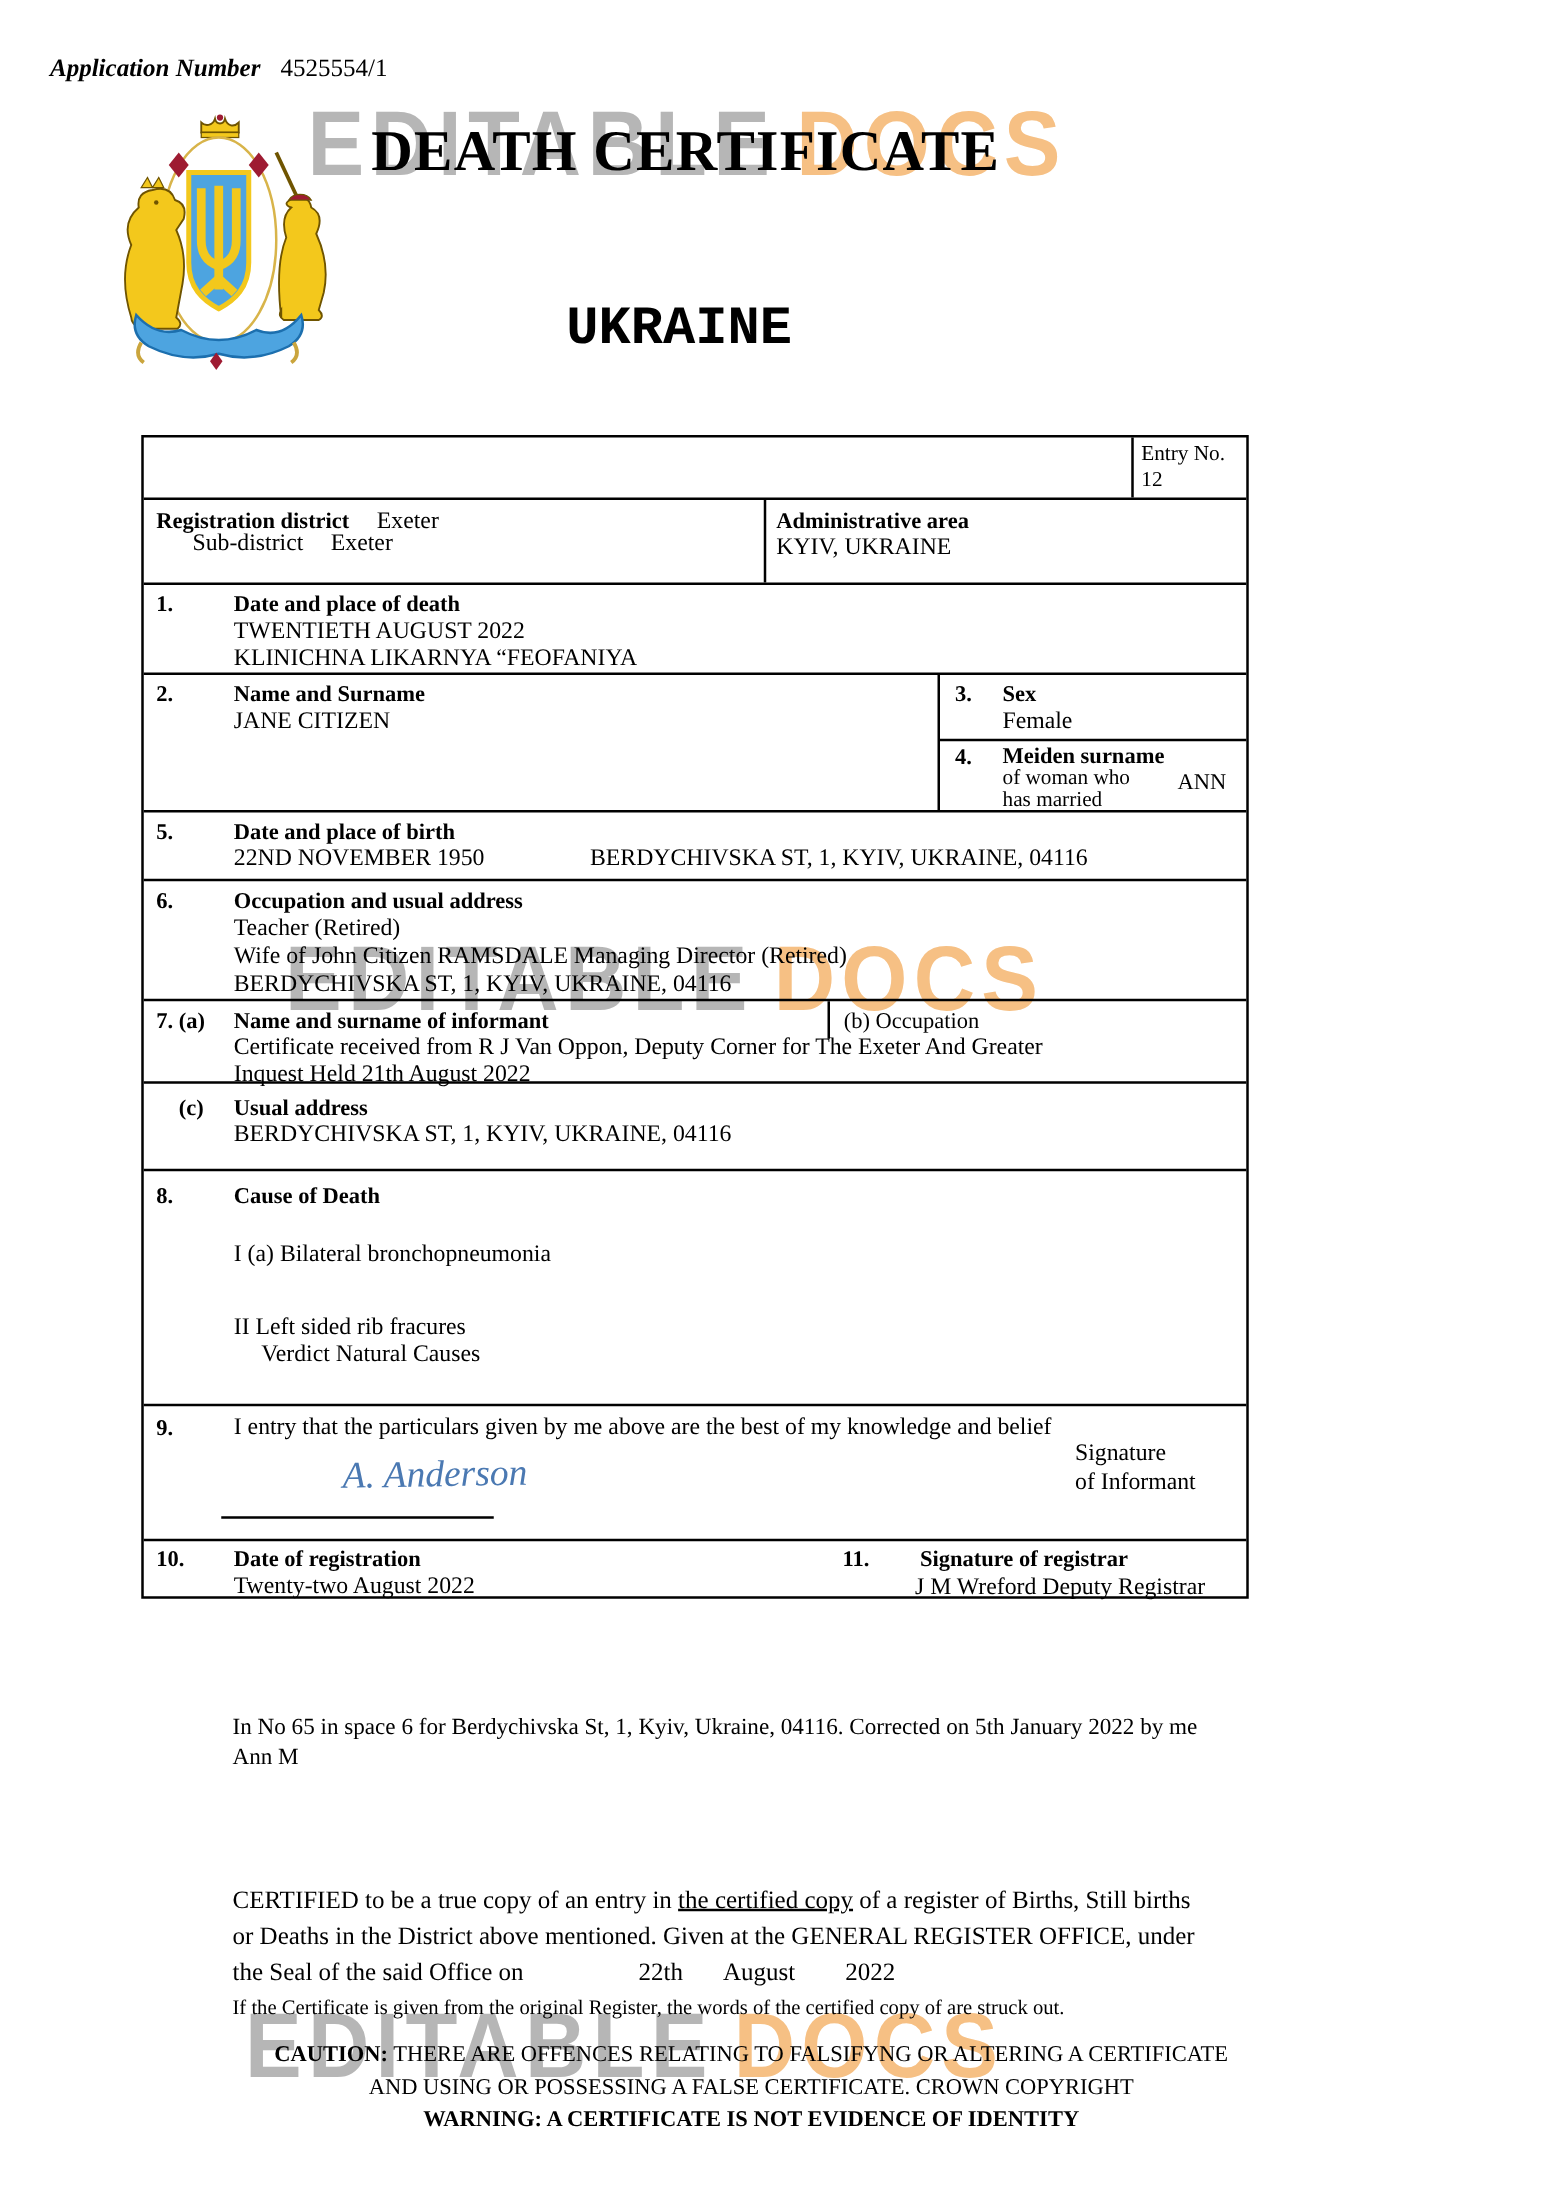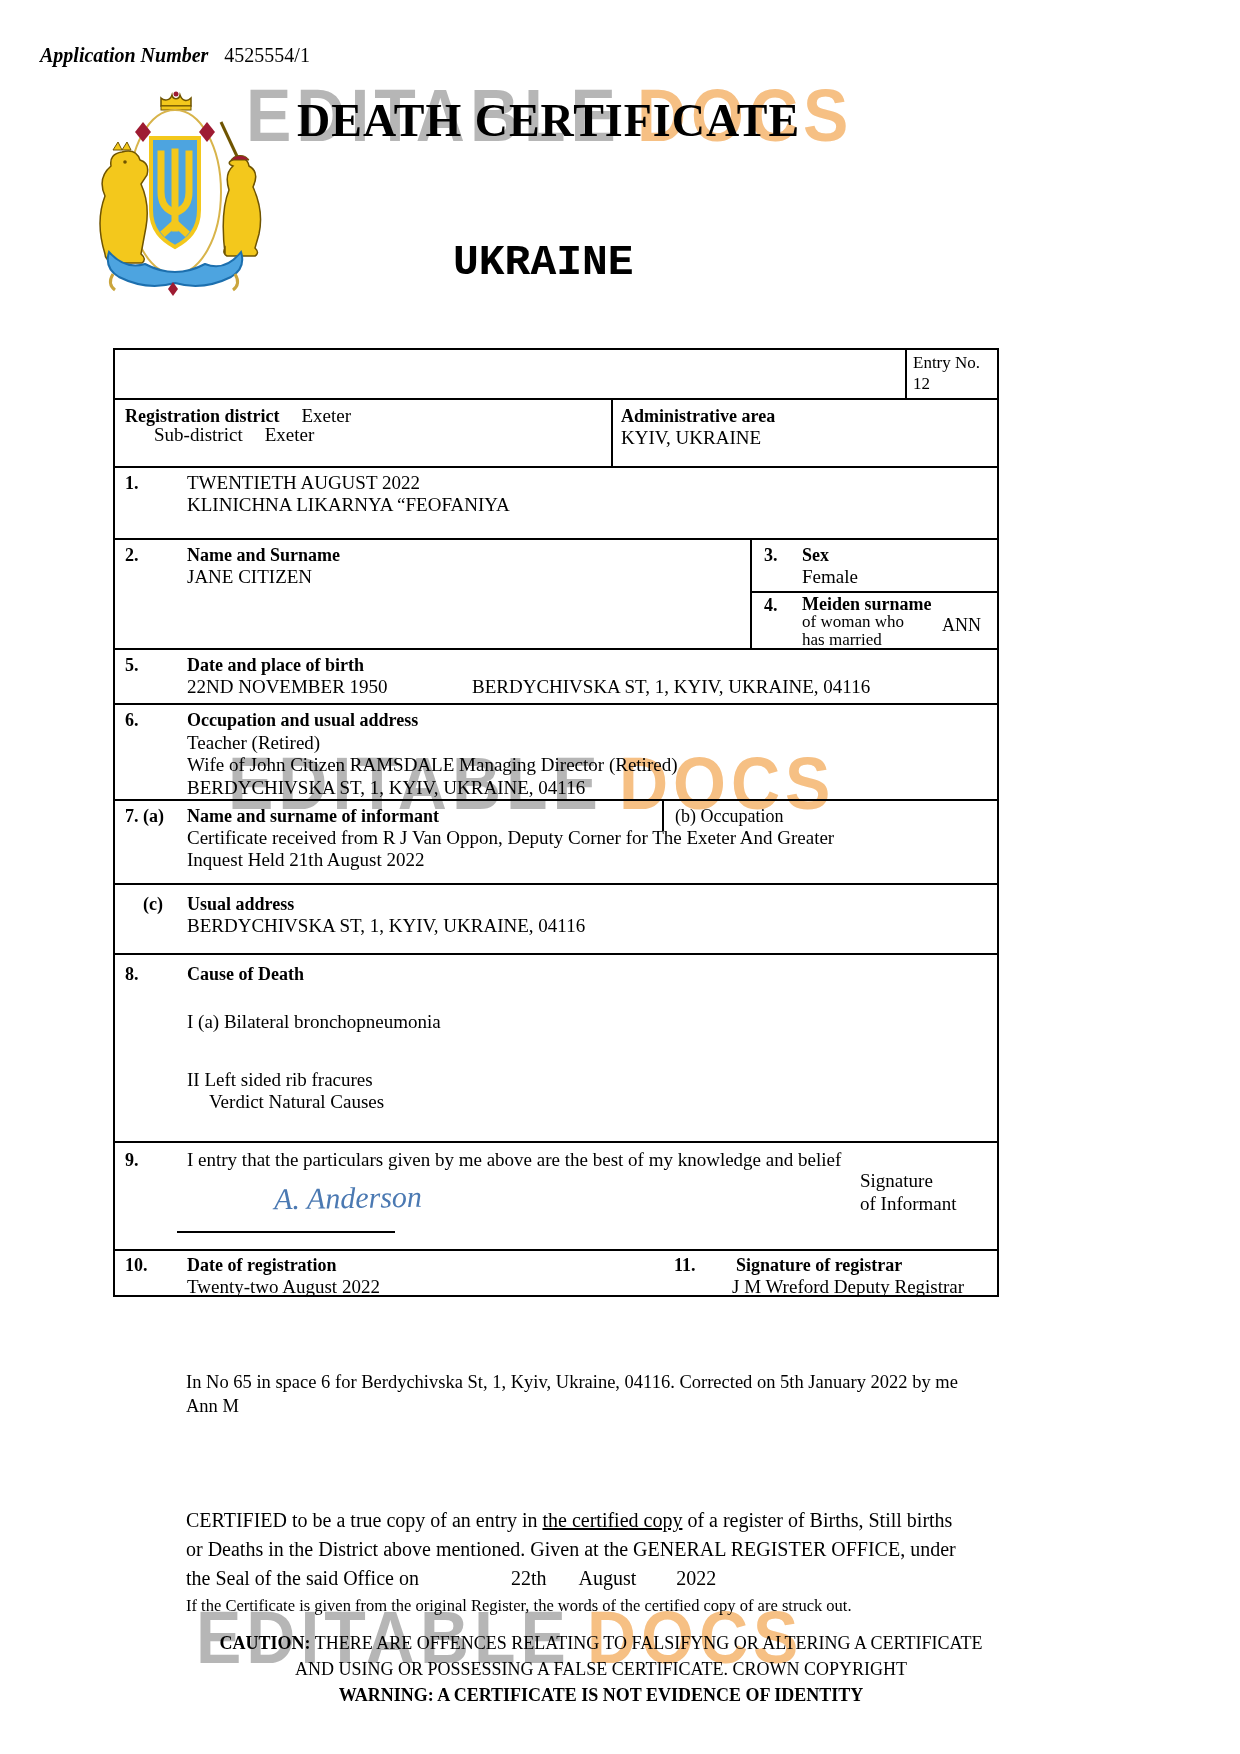--- a/index.html
+++ b/index.html
@@ -56,21 +56,21 @@
   .row3{height:52px;position:relative;padding-top:4px;box-sizing:border-box;}
   .row4{flex:1;border-top:2px solid #000;position:relative;padding-top:3px;
         font-size:17px;line-height:17.5px;}
   .fnum-sm{position:absolute;left:12px;top:4px;font-weight:bold;font-size:18px;}
   .fbody-sm{margin-left:50px;}
   .ann-val{position:absolute;right:16px;top:24px;font-size:18px;}
 
   .row5{height:55px;padding-top:4px;}
   .date-span{display:inline-block;width:285px;}
   .row6{height:96px;padding-top:4px;line-height:22.5px;}
-  .row7ab{height:84px;padding-top:4px;}
+  .row7ab{height:66px;padding-top:4px;}
   .b-divider{position:absolute;left:547px;top:0;height:30px;border-left:2px solid #000;}
   .b-label{position:absolute;left:560px;top:4px;font-size:18px;}
   .row7c{height:70px;padding-top:8px;}
   .cnum{position:absolute;left:28px;top:8px;font-weight:bold;font-size:18px;}
   .row8{height:188px;}
   .r8-line{position:absolute;left:72px;}
   .r8-l1{top:8px;text-align:right;}
   .r8-l2{top:56px;}
   .r8-l3{top:114px;}
   .r8-l4{top:136px;left:94px;}
@@ -175,20 +175,21 @@
       </div>
       <div class="cellB2">
         <div class="admin-label">Administrative area</div>
         <div>KYIV, UKRAINE</div>
       </div>
     </div>
 
     <div class="trow row1">
       <span class="fnum">1.</span>
       <div class="fbody">
+        <div class="flabel">Date and place of death</div>
         <div>TWENTIETH AUGUST 2022</div>
         <div>KLINICHNA LIKARNYA “FEOFANIYA</div>
       </div>
     </div>
 
     <div class="trow row2">
       <div class="cell2a">
         <span class="fnum">2.</span>
         <div class="fbody">
           <div class="flabel">Name and Surname</div>

